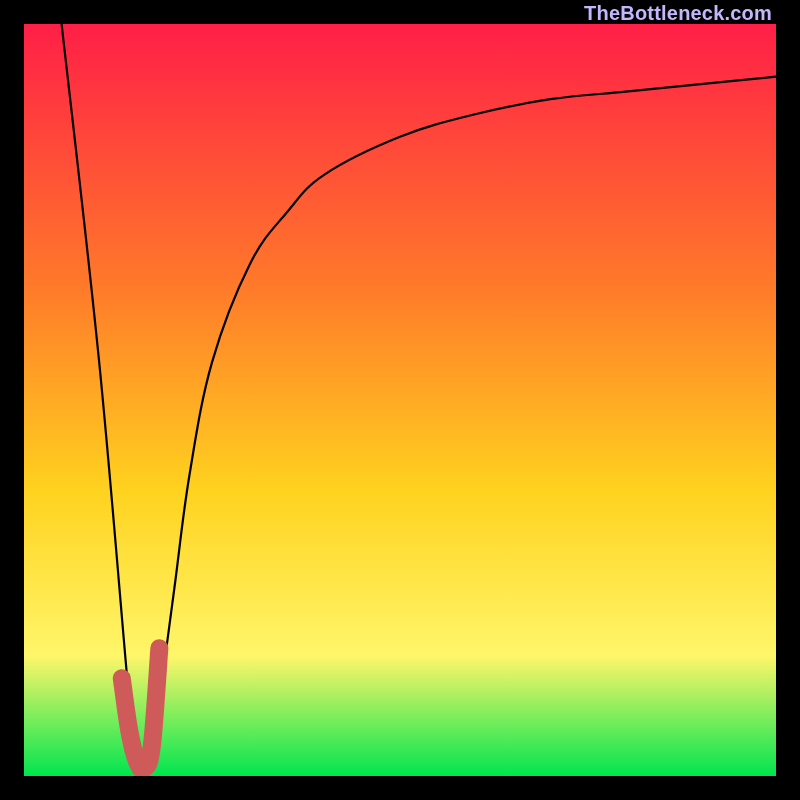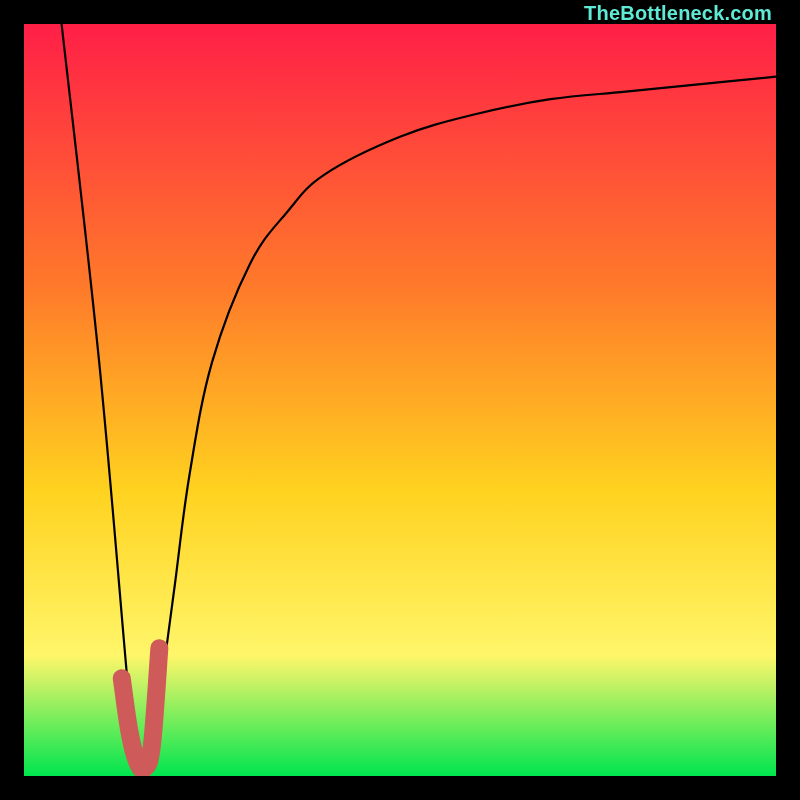--- a/index.html
+++ b/index.html
@@ -23,21 +23,21 @@
     position: absolute;
     left: 0;
     top: 0;
     width: 752px;
     height: 752px;
   }
   .watermark {
     position: absolute;
     top: 2px;
     right: 28px;
-    color: #5eead4;
+    color: #c4b5fd;
     font-size: 20px;
     font-weight: 600;
     letter-spacing: 0.2px;
     user-select: none;
   }
   svg { display: block; }
 </style>
 </head>
 <body>
 

